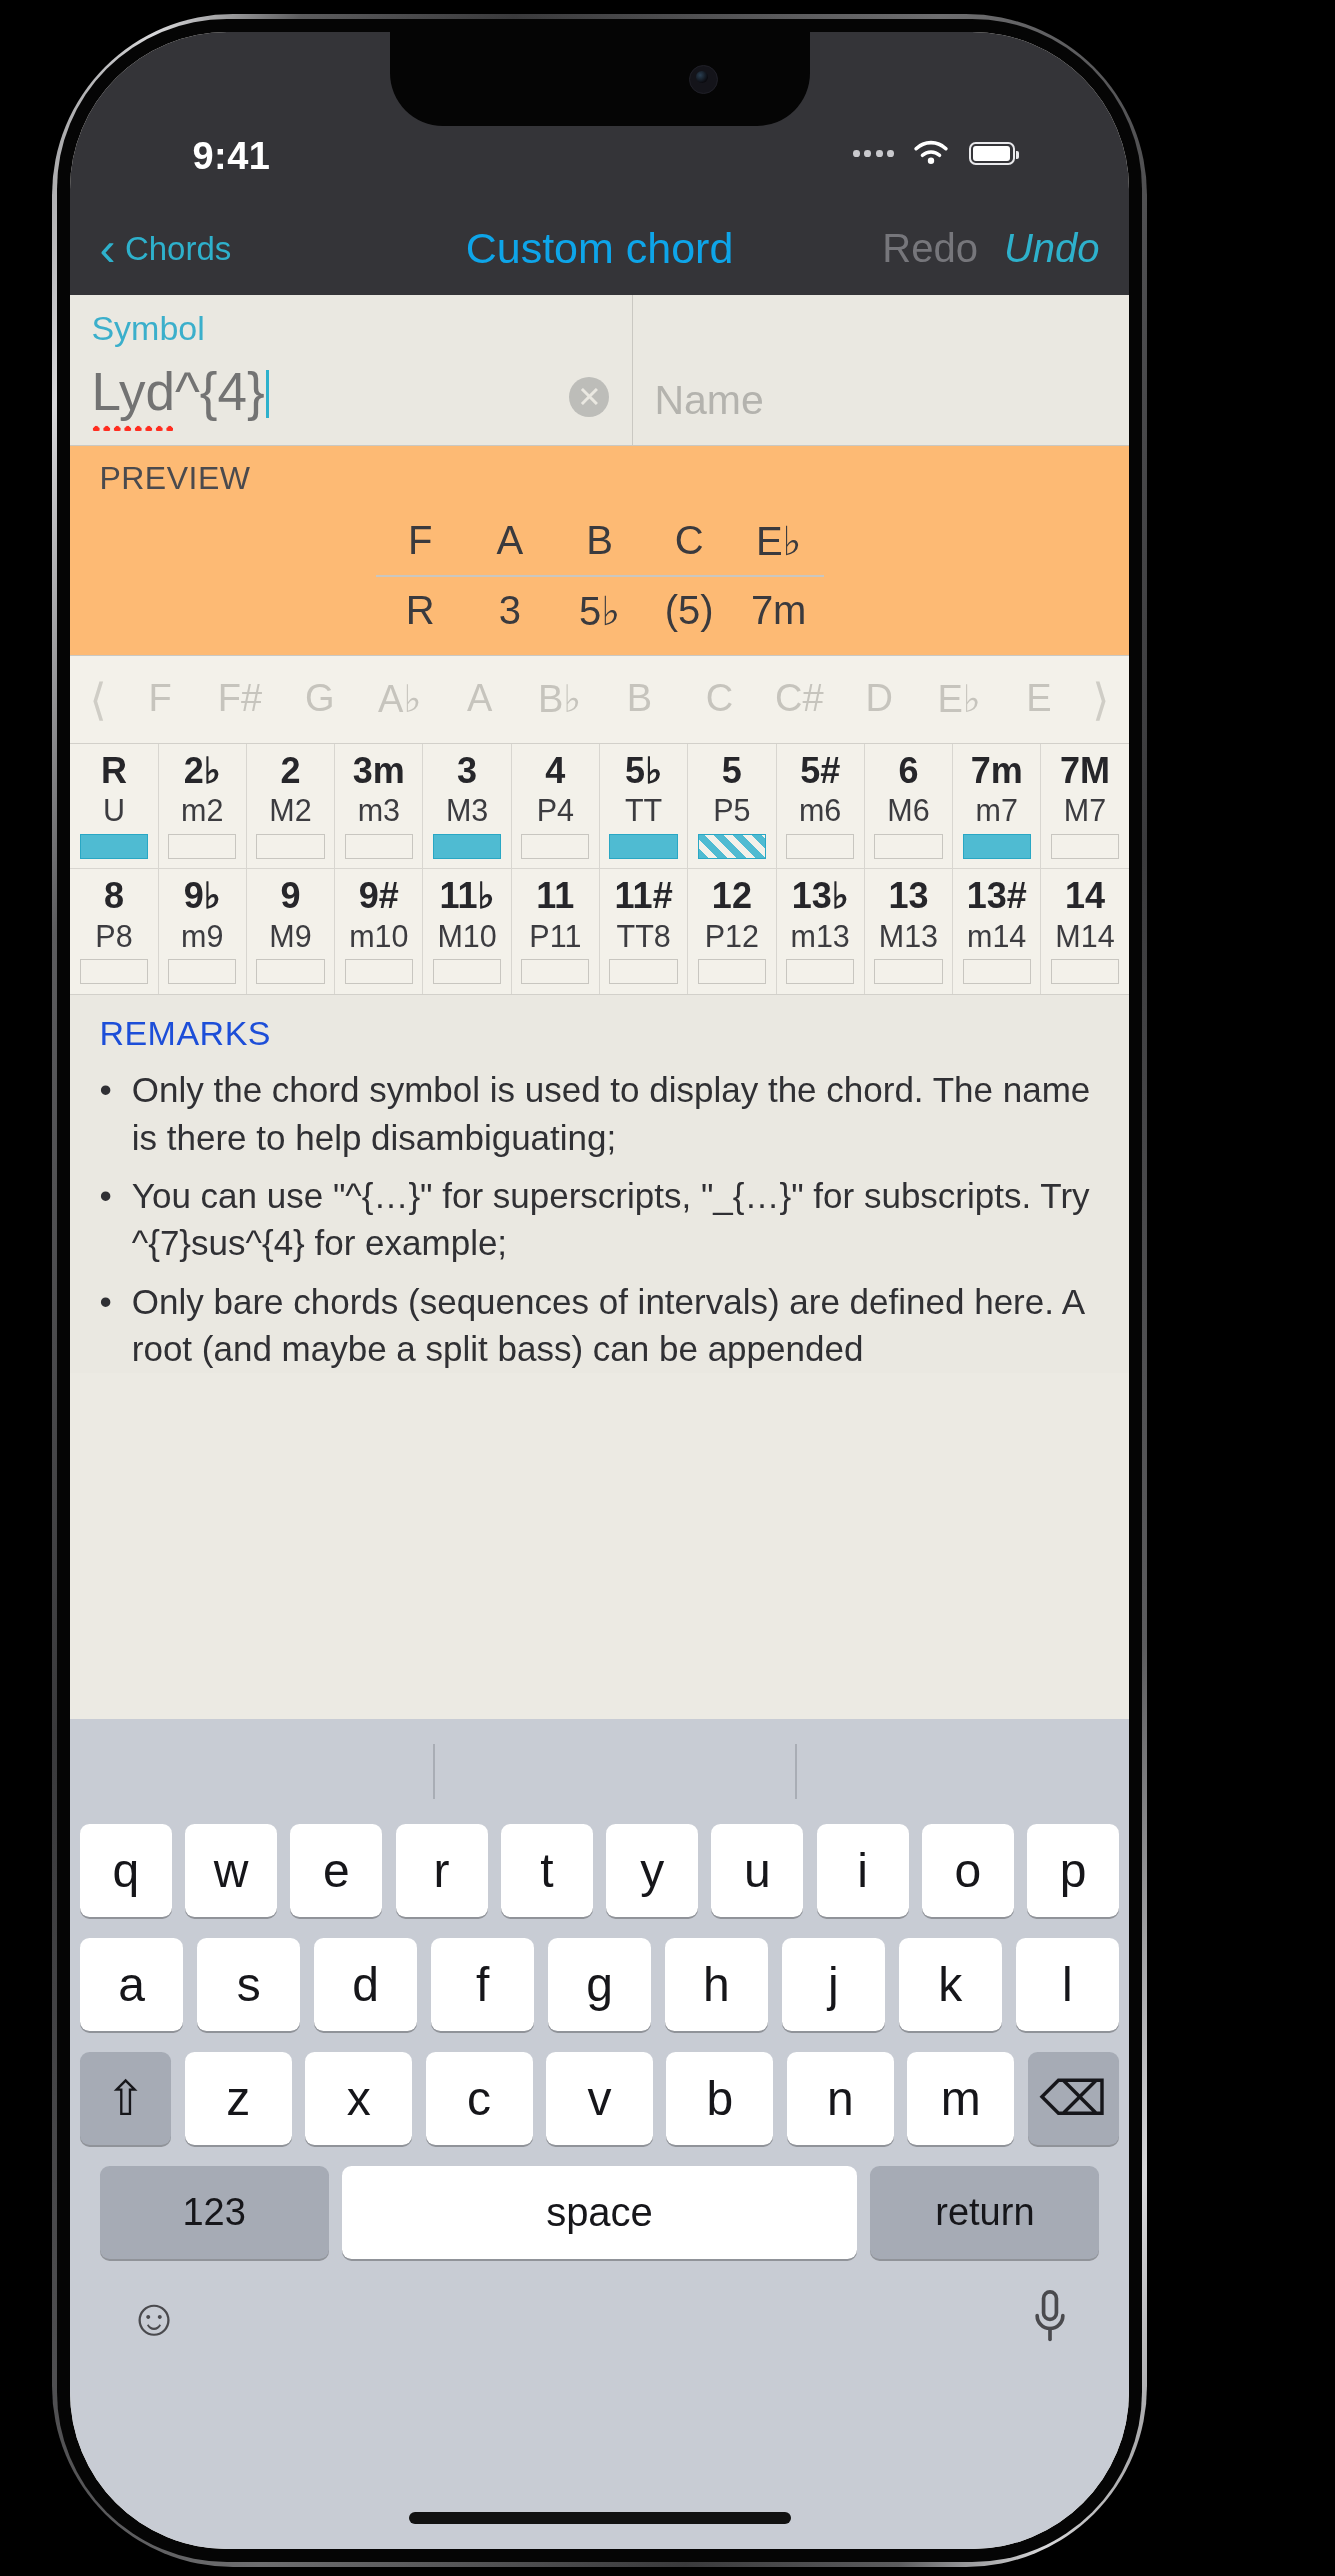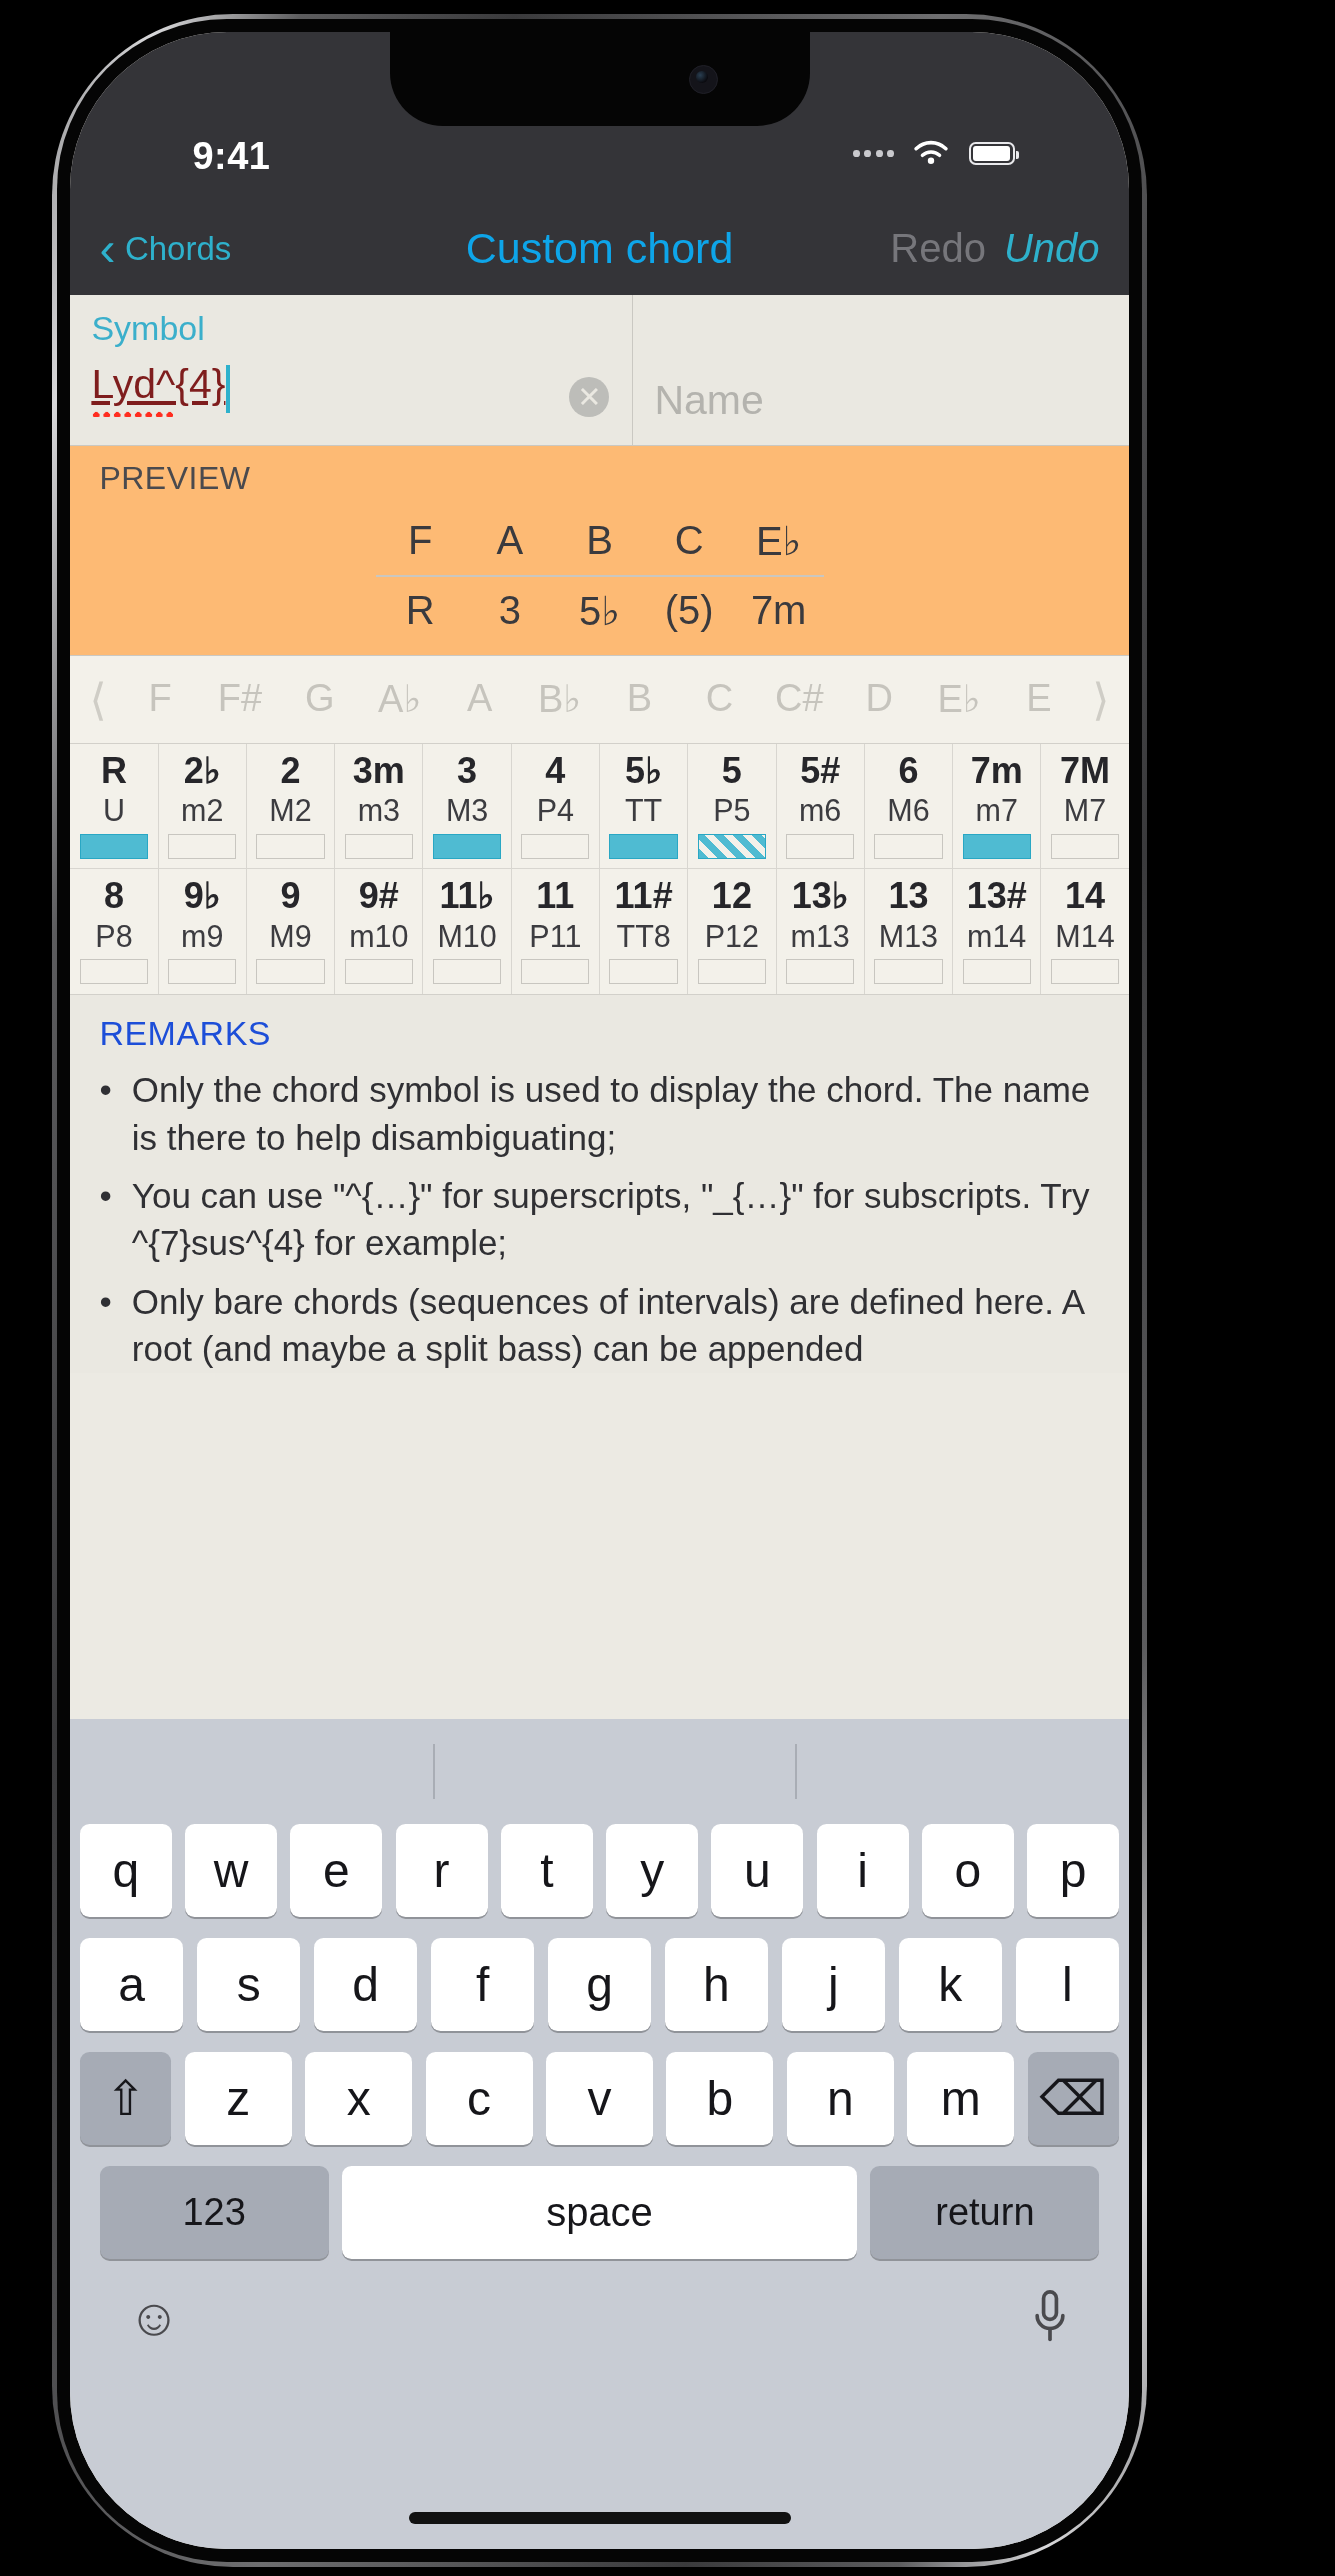--- a/index.html
+++ b/index.html
@@ -85,30 +85,30 @@
     display: flex; align-items: center; position: relative;
     padding: 0 29px;
   }
   #back-btn { display: flex; align-items: center; gap: 9.5px; color: #2EB1CC; }
   #back-chevron { font-size: 48px; line-height: 1; font-weight: 300; }
   #back-label { font-size: 33px; }
   #nav-title {
     position: absolute; left: 50%; transform: translateX(-50%);
     font-size: 43px; font-weight: 400; color: #0ea5e9;
   }
-  #nav-actions { margin-left: auto; display: flex; gap: 18px; align-items: center; text-align: center; }
+  #nav-actions { margin-left: auto; display: flex; gap: 26px; align-items: center; text-align: center; }
   .nav-action { font-size: 40px; }
   .nav-action.disabled { color: #76767b; }
   .nav-action.enabled  { color: #2EB1CC; font-style: italic; }
   
   #fields-row { display: flex; height: 151px; background: #EAE8E1; border-bottom: 1.4px solid #cac8c2; }
   #symbol-field { flex: 0 0 563px; position: relative; border-right: 1.4px solid #cac8c2; padding: 13.4px 21px 0 21px; }
   #symbol-label { color: #3BAFCB; font-size: 34px; }
   #symbol-value-wrap { display: flex; align-items: baseline; margin-top: 13.4px; position: relative; }
-  #symbol-value { font-size: 41px; color: #7f1d1d; position: relative; text-decoration: underline; }
+  #symbol-value { font-size: 53px; color: #737373; position: relative; }
   #symbol-value::after{
     content:""; position:absolute; left:0; bottom:-8.6px; width: 82px; height: 6.7px;
     background: radial-gradient(circle, #ff2d20 45%, transparent 46%) 0 0/10.5px 10.5px repeat-x;
   }
   #symbol-caret { width: 3.8px; height: 48px; background: #2EB1CC; margin-left: 1px; align-self: center; margin-top: 3.8px;}
   #clear-btn {
     position: absolute; right: 23px; top: 82px;
     width: 40px; height: 40px; border-radius: 50%; background: #bdbdb9;
     color: #EAE8E1; font-size: 29px; display:flex; align-items:center; justify-content:center;
   }

